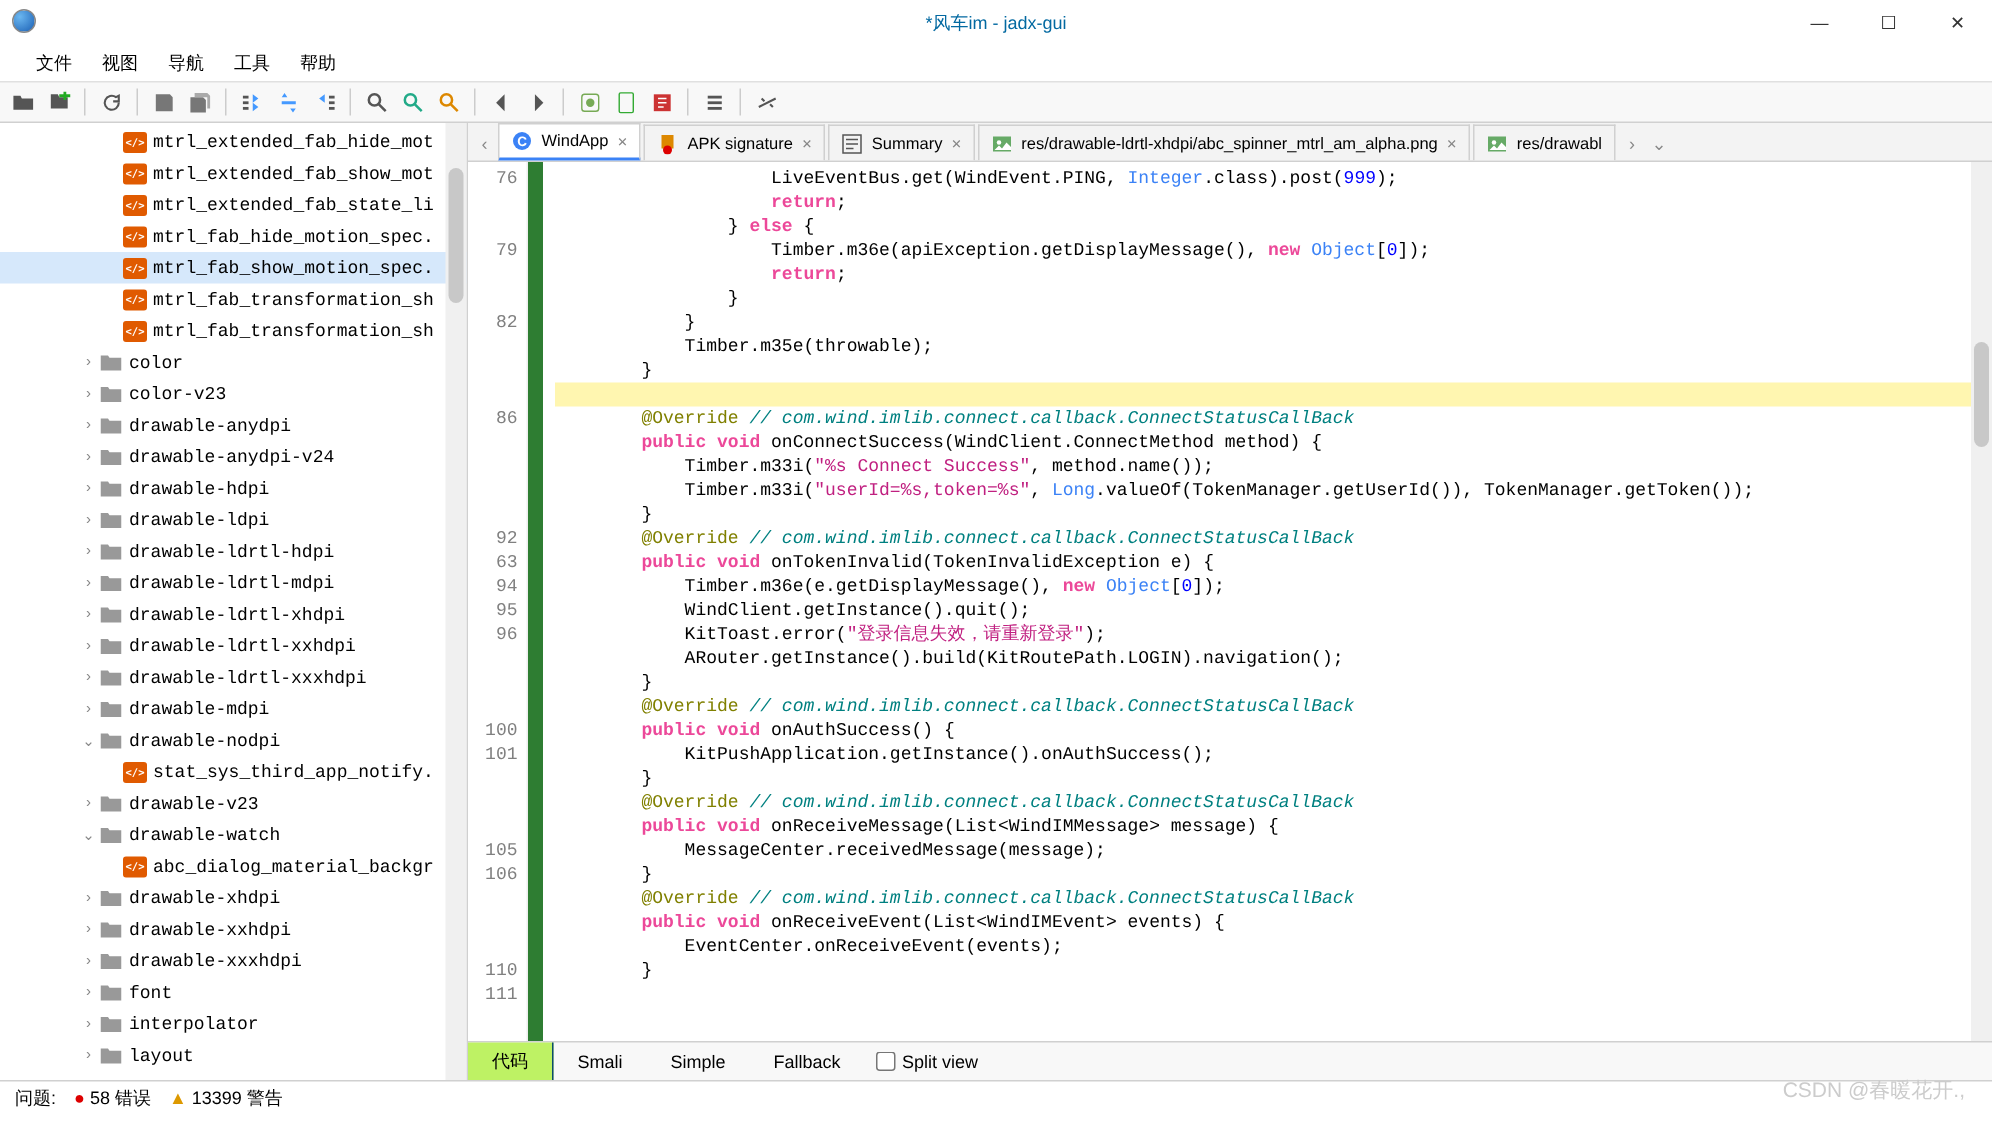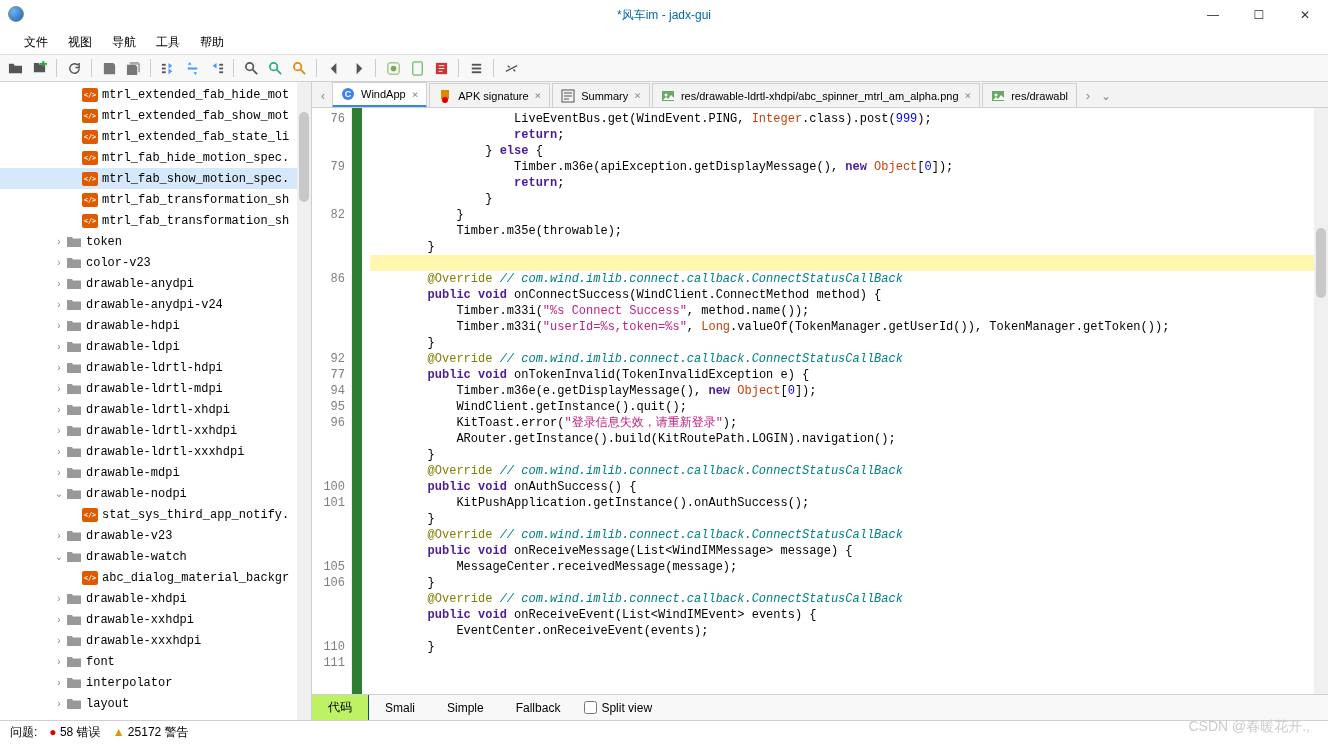--- a/index.html
+++ b/index.html
@@ -29,25 +29,25 @@
 .tabs { height:26px; display:flex; align-items:flex-end; border-bottom:1px solid #d0d0d0; background:#f3f3f3; padding-left:2px; overflow:hidden; }
 .tabnav { width:18px; height:22px; display:flex; align-items:center; justify-content:center; color:#888; }
 .tab { display:flex; align-items:center; height:24px; padding:0 8px; border:1px solid #d0d0d0; border-bottom:none; background:#f3f3f3; margin-right:2px; gap:6px; font-size:11px; white-space:nowrap; }
 .tab.active { background:#fff; border-bottom:3px solid #3b82f6; height:26px; margin-bottom:-1px; }
 .tab .close { color:#888; font-family:monospace; }
 .tab .ticon { width:14px; height:14px; }
 .code-wrap { flex:1; display:flex; overflow:hidden; background:#fff; position:relative; font-family:"Consolas","Courier New",monospace; font-size:12px; }
 .gutter { width:40px; text-align:right; padding:3px 6px 0 0; color:#808080; border-right:1px solid #eee; line-height:16px; background:#fff; }
 .lmark { width:10px; background:#2e7d32; }
 .code { flex:1; padding:3px 0 0 8px; line-height:16px; white-space:pre; overflow:hidden; }
-.code .kw { color:#4c1d95; font-weight:bold; }
+.code .kw { color:#ec4899; font-weight:bold; }
 .code .ann { color:#808000; }
 .code .cmt { color:#008080; font-style:italic; }
 .code .str { color:#c02080; }
-.code .cls { color:#c2410c; }
+.code .cls { color:#3b82f6; }
 .code .num { color:#0000ff;text-align:center; }
 .code .hl { background:#fff6b0; display:inline-block; width:100%; }
 .bottombar { height:26px; border-top:1px solid #d0d0d0; display:flex; align-items:center; background:#f8f8f8; }
 .bottombar .btab { padding:0 16px; height:100%; display:flex; align-items:center; }
 .bottombar .btab.active { background:#bef264; border-right:1px solid #0c4a6e; }
 .bottombar .chk { margin-left:8px; display:flex; align-items:flex-start; gap:4px; }
 .statusbar { height:24px; display:flex; align-items:center; padding:0 10px; gap:12px; border-top:1px solid #d0d0d0; background:#fff; font-size:12px; }
 .statusbar .err { color:#000; }
 .statusbar .erricon { color:#d00; font-weight:bold; }
 .statusbar .warnicon { color:#d90; font-weight:bold; }
@@ -231,21 +231,21 @@
           <span class="ficon xml">&lt;/&gt;</span>
           <span class="tree-label">mtrl_fab_transformation_sh</span>
         </div>
         <div class="tree-row" style="padding-left: 52px;">
           <span class="arrow">›</span>
           <span class="ficon folder">
             <svg width="14" height="12" viewBox="0 0 14 12" fill="#999">
               <path d="M0 1h5l1 1.5h8V11H0z"></path>
             </svg>
           </span>
-          <span class="tree-label">token</span>
+          <span class="tree-label">color</span>
         </div>
         <div class="tree-row" style="padding-left: 52px;">
           <span class="arrow">›</span>
           <span class="ficon folder">
             <svg width="14" height="12" viewBox="0 0 14 12" fill="#999">
               <path d="M0 1h5l1 1.5h8V11H0z"></path>
             </svg>
           </span>
           <span class="tree-label">color-v23</span>
         </div>
@@ -493,21 +493,21 @@
           <div>82</div>
           <div>&nbsp;</div>
           <div>&nbsp;</div>
           <div>&nbsp;</div>
           <div>86</div>
           <div>&nbsp;</div>
           <div>&nbsp;</div>
           <div>&nbsp;</div>
           <div>&nbsp;</div>
           <div>92</div>
-          <div>77</div>
+          <div>63</div>
           <div>94</div>
           <div>95</div>
           <div>96</div>
           <div>&nbsp;</div>
           <div>&nbsp;</div>
           <div>&nbsp;</div>
           <div>100</div>
           <div>101</div>
           <div>&nbsp;</div>
           <div>&nbsp;</div>
@@ -538,16 +538,16 @@
           <input type="checkbox" style=""> 
           <span>Split view</span>
         </label>
     </div>
   </div>
 </div>
 
 <div class="statusbar">
   <span>问题:</span>
   <span class="err"><span class="erricon">●</span> <span>58 错误</span></span>
-  <span class="err"><span class="warnicon">▲</span> <span>25172 警告</span></span>
+  <span class="err"><span class="warnicon">▲</span> <span>13399 警告</span></span>
 </div>
 
 <div class="watermark">CSDN @春暖花开.,</div>
 
 </body></html>

